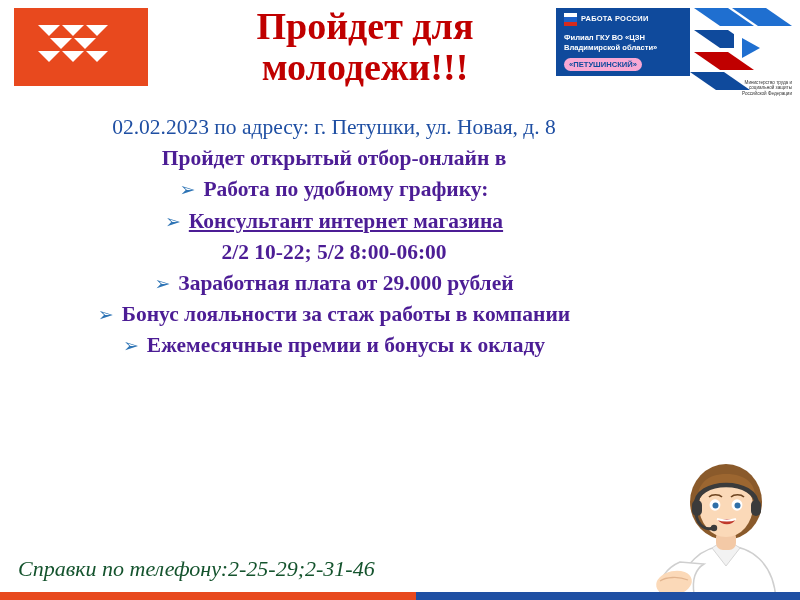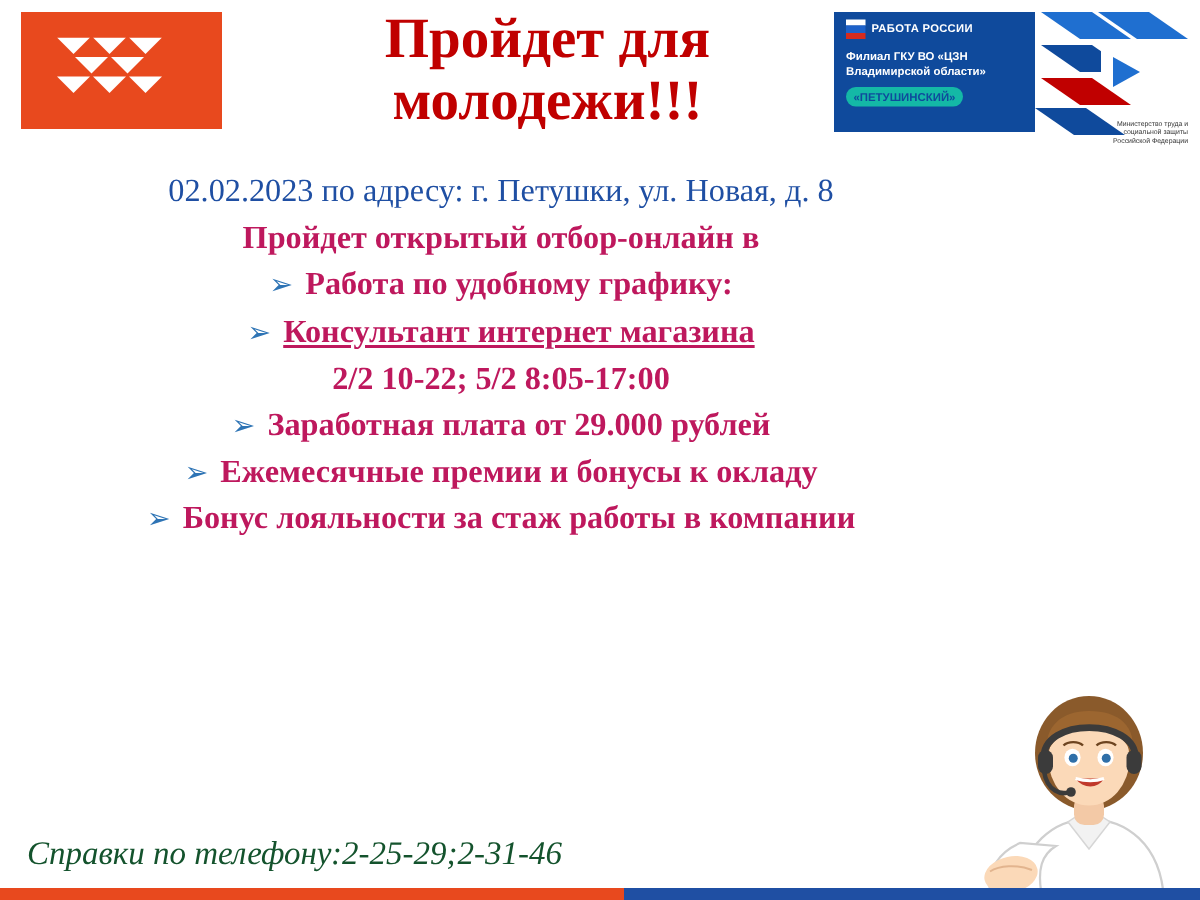--- a/index.html
+++ b/index.html
@@ -61,21 +61,21 @@
     left: 556px;
     top: 6px;
     width: 238px;
     height: 92px;
   }
   .rl-blue-box {
     position: absolute;
     left: 0;
     top: 2px;
     width: 134px;
-    height: 80px;
+    height: 68px;
     background: #0f4a9c;
     color: #ffffff;
     box-sizing: border-box;
     padding: 5px 6px 4px 8px;
   }
   .rl-top-row {
     display: flex;
     align-items: center;
     gap: 4px;
   }
@@ -103,21 +103,21 @@
   .rl-sub {
     margin-top: 7px;
     font-family: Liberation Sans, sans-serif;
     font-weight: bold;
     font-size: 7.6px;
     line-height: 1.32;
   }
   .rl-chip {
     margin-top: 5px;
     display: inline-block;
-    background: #14b8a6;
+    background: #f9a8d4;
     color: #0f4a9c;
     font-family: "Liberation Sans", sans-serif;
     font-weight: bold;
     font-size: 7.6px;
     padding: 2px 5px;
     border-radius: 7px;
   }
   .rl-art {
     position: absolute;
     left: 132px;
@@ -142,21 +142,21 @@
     position: absolute;
     left: 0;
     top: 112px;
     width: 668px;
     text-align: center;
   }
   .line {
     font-family: "Liberation Serif", serif;
     font-size: 21.5px;
     line-height: 1.45;
-    color: #be185d;
+    color: #4c1d95;
     white-space: nowrap;
   }
   .line.blue { color: #1f4fa3; font-weight: normal; }
   .line.bold { font-weight: bold; }
   .line.bullet::before {
     content: "\27A2";
     color: #2e74b5;
     font-size: 19px;
     margin-right: 8px;
     font-family: "DejaVu Sans", sans-serif;
@@ -241,24 +241,24 @@
       <polygon points="2,66 36,66 62,84 28,84" fill="#0f4a9c"></polygon>
     </svg>
     <div class="rl-caption">Министерство труда и социальной защиты Российской Федерации</div>
   </div>
 
   <div class="body-lines">
     <div class="line blue">02.02.2023 по адресу: г. Петушки, ул. Новая, д. 8</div>
     <div class="line bold">Пройдет открытый отбор-онлайн в</div>
     <div class="line bold bullet"><span>Работа по удобному графику:</span></div>
     <div class="line bold bullet"><span class="ul">Консультант интернет магазина</span></div>
-    <div class="line bold">2/2 10-22; 5/2 8:05-17:00</div>
+    <div class="line bold">2/2 10-22; 5/2 8:00-06:00</div>
     <div class="line bold bullet"><span>Заработная плата от 29.000 рублей</span></div>
+    <div class="line bold bullet"><span>Бонус лояльности за стаж работы в компании</span></div>
     <div class="line bold bullet"><span>Ежемесячные премии и бонусы к окладу</span></div>
-    <div class="line bold bullet"><span>Бонус лояльности за стаж работы в компании</span></div>
   </div>
 
   <div class="phone">Справки по телефону:2-25-29;2-31-46</div>
 
   <svg class="operator" viewBox="0 0 190 150">
 
     <ellipse cx="118" cy="52" rx="36" ry="38" fill="#8a5a2b"></ellipse>
 
     <path d="M70,150 C72,112 96,96 118,96 C142,96 166,112 168,150 Z" fill="#ffffff" stroke="#cfcfcf" stroke-width="1.5"></path>
 

